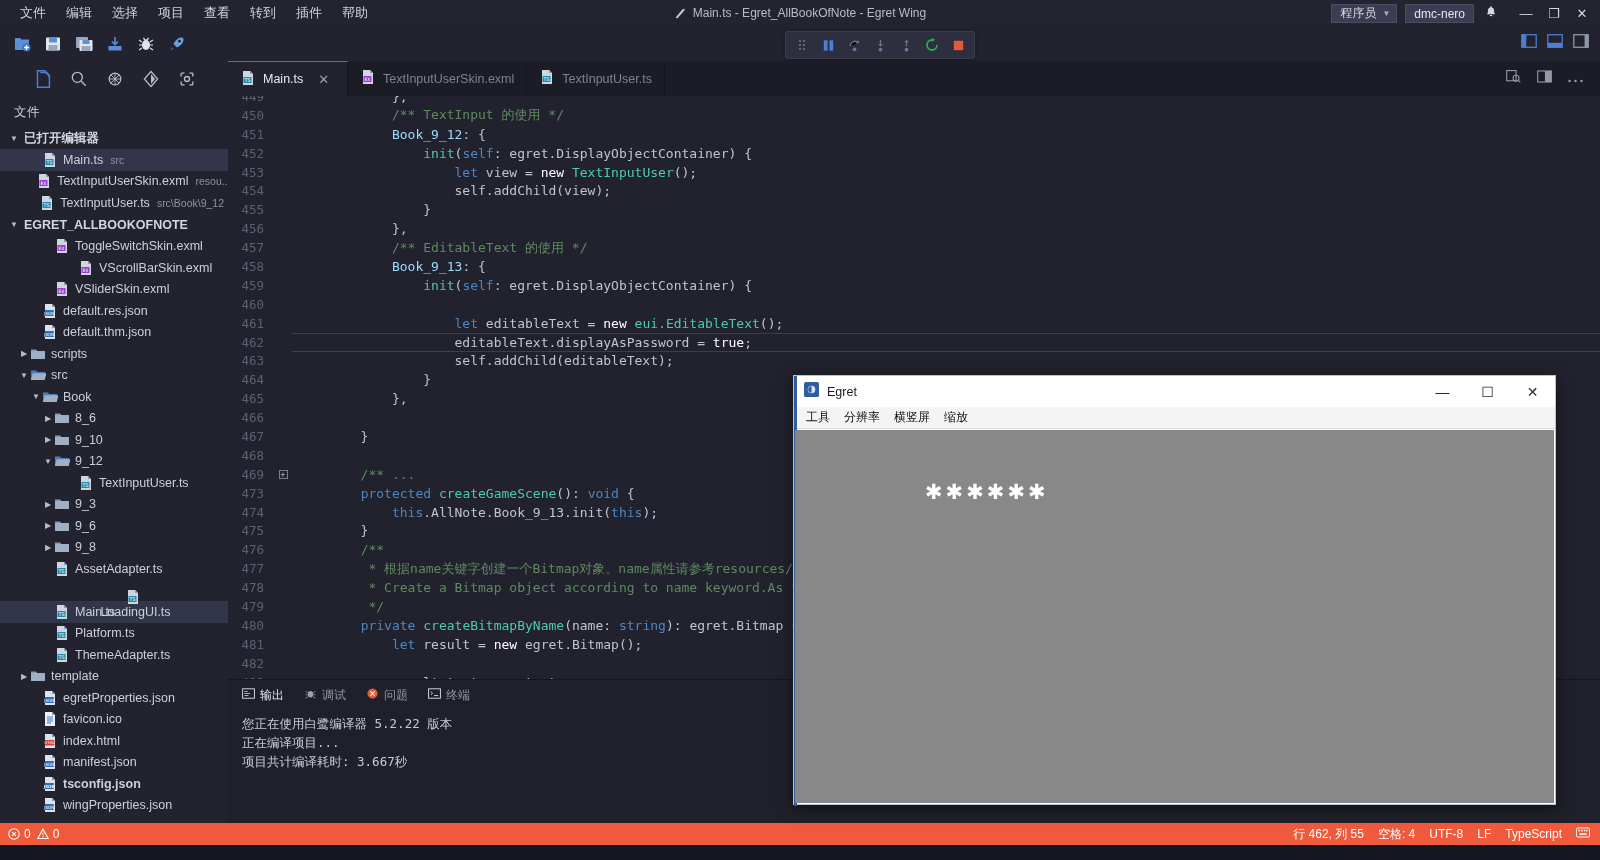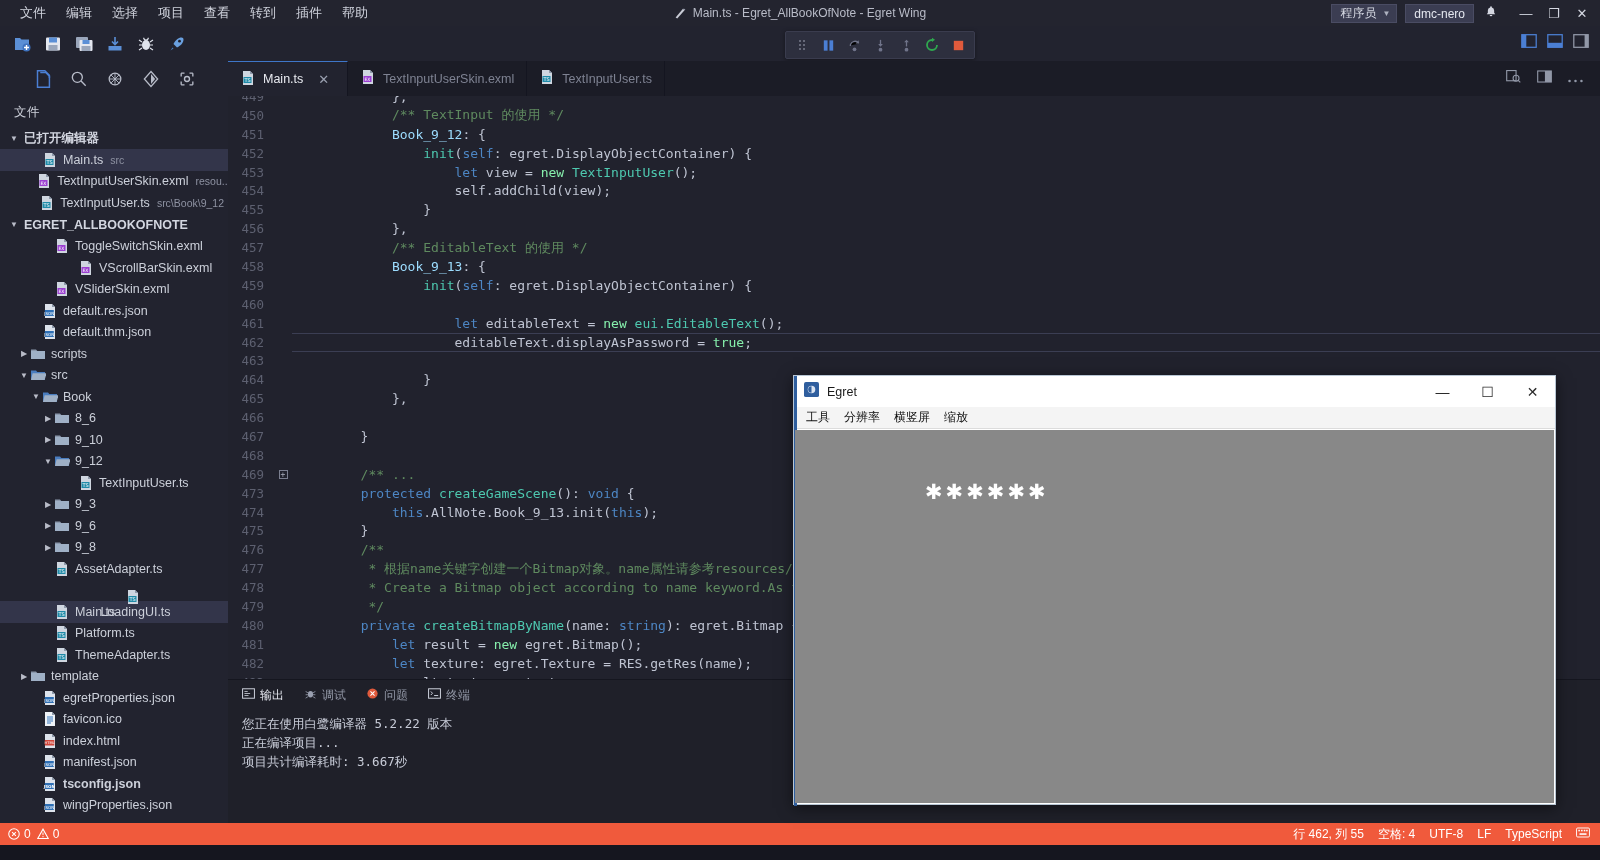--- a/index.html
+++ b/index.html
@@ -141,21 +141,21 @@
   }
   .code { padding-left: 6px; }
   .current-line-box {
     position: absolute; left: 64px; right: 0; height: 19px;
     border-top: 1px solid #3b3e53; border-bottom: 1px solid #3b3e53;
     pointer-events: none;
   }
   
   .c-cmt { color: #5f8a5f; }
   .c-key { color: #4d86c4; }
-  .c-key2 { color: #86efac; }
+  .c-key2 { color: #ffffff; }
   .c-prop { color: #9cdcfe; }
   .c-fn { color: #4ec9b0; }
   .c-type { color: #4ec9b0; }
   .c-punc { color: #bfc4d2; }
 
   
   .panel {
     position: absolute; left: 228px; top: 679px; width: 1372px; height: 144px;
     background: #1f2029; border-top: 1px solid #15161f;
   }
@@ -788,37 +788,37 @@
         <div class="code-line"><span class="ln">453</span><span class="fold"></span><span class="code"><span class="c-punc">                    </span><span class="c-key">let</span><span class="c-punc"> view = </span><span class="c-key2">new</span><span class="c-punc"> </span><span class="c-type">TextInputUser</span><span class="c-punc">();</span></span></div>
         <div class="code-line"><span class="ln">454</span><span class="fold"></span><span class="code"><span class="c-punc">                    self.</span><span class="c-punc">addChild</span><span class="c-punc">(view);</span></span></div>
         <div class="code-line"><span class="ln">455</span><span class="fold"></span><span class="code"><span class="c-punc">                }</span></span></div>
         <div class="code-line"><span class="ln">456</span><span class="fold"></span><span class="code"><span class="c-punc">            },</span></span></div>
         <div class="code-line"><span class="ln">457</span><span class="fold"></span><span class="code"><span class="c-punc">            </span><span class="c-cmt">/** EditableText 的使用 */</span></span></div>
         <div class="code-line"><span class="ln">458</span><span class="fold"></span><span class="code"><span class="c-punc">            </span><span class="c-prop">Book_9_13</span><span class="c-punc">: {</span></span></div>
         <div class="code-line"><span class="ln">459</span><span class="fold"></span><span class="code"><span class="c-punc">                </span><span class="c-fn">init</span><span class="c-punc">(</span><span class="c-key">self</span><span class="c-punc">: egret.DisplayObjectContainer) {</span></span></div>
         <div class="code-line"><span class="ln">460</span><span class="fold"></span><span class="code"><span class="c-punc"></span></span></div>
         <div class="code-line"><span class="ln">461</span><span class="fold"></span><span class="code"><span class="c-punc">                    </span><span class="c-key">let</span><span class="c-punc"> editableText = </span><span class="c-key2">new</span><span class="c-punc"> </span><span class="c-type">eui.EditableText</span><span class="c-punc">();</span></span></div>
         <div class="code-line" style="position: relative;"><span class="ln">462</span><span class="fold"></span><span class="code"><span class="c-punc">                    editableText.displayAsPassword = </span><span class="c-key2">true</span><span class="c-punc">;</span></span><span class="current-line-box" style="top: 0px;"></span></div>
-        <div class="code-line"><span class="ln">463</span><span class="fold"></span></div>
+        <div class="code-line"><span class="ln">463</span><span class="fold"></span><span class="code"><span class="c-punc">                    self.addChild(editableText);</span></span></div>
         <div class="code-line"><span class="ln">464</span><span class="fold"></span><span class="code"><span class="c-punc">                }</span></span></div>
         <div class="code-line"><span class="ln">465</span><span class="fold"></span><span class="code"><span class="c-punc">            },</span></span></div>
         <div class="code-line"><span class="ln">466</span><span class="fold"></span><span class="code"><span class="c-punc"></span></span></div>
         <div class="code-line"><span class="ln">467</span><span class="fold"></span><span class="code"><span class="c-punc">        }</span></span></div>
         <div class="code-line"><span class="ln">468</span><span class="fold"></span><span class="code"><span class="c-punc"></span></span></div>
         <div class="code-line"><span class="ln">469</span><span class="fold"><span class="boxplus">+</span></span><span class="code"><span class="c-cmt">        /** ...</span></span></div>
         <div class="code-line"><span class="ln">473</span><span class="fold"></span><span class="code"><span class="c-punc">        </span><span class="c-key">protected</span><span class="c-punc"> </span><span class="c-fn">createGameScene</span><span class="c-punc">(): </span><span class="c-key">void</span><span class="c-punc"> {</span></span></div>
         <div class="code-line"><span class="ln">474</span><span class="fold"></span><span class="code"><span class="c-punc">            </span><span class="c-key">this</span><span class="c-punc">.AllNote.Book_9_13.init(</span><span class="c-key">this</span><span class="c-punc">);</span></span></div>
         <div class="code-line"><span class="ln">475</span><span class="fold"></span><span class="code"><span class="c-punc">        }</span></span></div>
         <div class="code-line"><span class="ln">476</span><span class="fold"></span><span class="code"><span class="c-punc">        </span><span class="c-cmt">/**</span></span></div>
         <div class="code-line"><span class="ln">477</span><span class="fold"></span><span class="code"><span class="c-punc">         </span><span class="c-cmt">* 根据name关键字创建一个Bitmap对象。name属性请参考resources/resou</span></span></div>
         <div class="code-line"><span class="ln">478</span><span class="fold"></span><span class="code"><span class="c-punc">         </span><span class="c-cmt">* Create a Bitmap object according to name keyword.As for the</span></span></div>
         <div class="code-line"><span class="ln">479</span><span class="fold"></span><span class="code"><span class="c-punc">         </span><span class="c-cmt">*/</span></span></div>
         <div class="code-line"><span class="ln">480</span><span class="fold"></span><span class="code"><span class="c-punc">        </span><span class="c-key">private</span><span class="c-punc"> </span><span class="c-fn">createBitmapByName</span><span class="c-punc">(name: </span><span class="c-key">string</span><span class="c-punc">): egret.Bitmap {</span></span></div>
         <div class="code-line"><span class="ln">481</span><span class="fold"></span><span class="code"><span class="c-punc">            </span><span class="c-key">let</span><span class="c-punc"> result = </span><span class="c-key2">new</span><span class="c-punc"> egret.Bitmap();</span></span></div>
-        <div class="code-line"><span class="ln">482</span><span class="fold"></span><span class="code"><span class="c-punc">            </span><span class="c-key">let</span><span class="c-punc"> texture: egret.Texture = RES.getRes(name);</span></span></div>
+        <div class="code-line"><span class="ln">482</span><span class="fold"></span></div>
         <div class="code-line"><span class="ln">483</span><span class="fold"></span><span class="code"><span class="c-punc">            result.texture = texture;</span></span></div>
       </div>
   </div>
 
   <div class="panel">
     <div class="panel-tabs" id="panel-tabs-host">
         <div class="ptab active">
           <span><svg width="13" height="11" viewBox="0 0 16 13">
               <rect x="0.7" y="0.7" width="14.6" height="11.6" fill="none" stroke="#cfd3de" stroke-width="1.2"></rect>
               <path d="M3 4h4M3 6.5h7M3 9h5" stroke="#cfd3de" stroke-width="1"></path>

